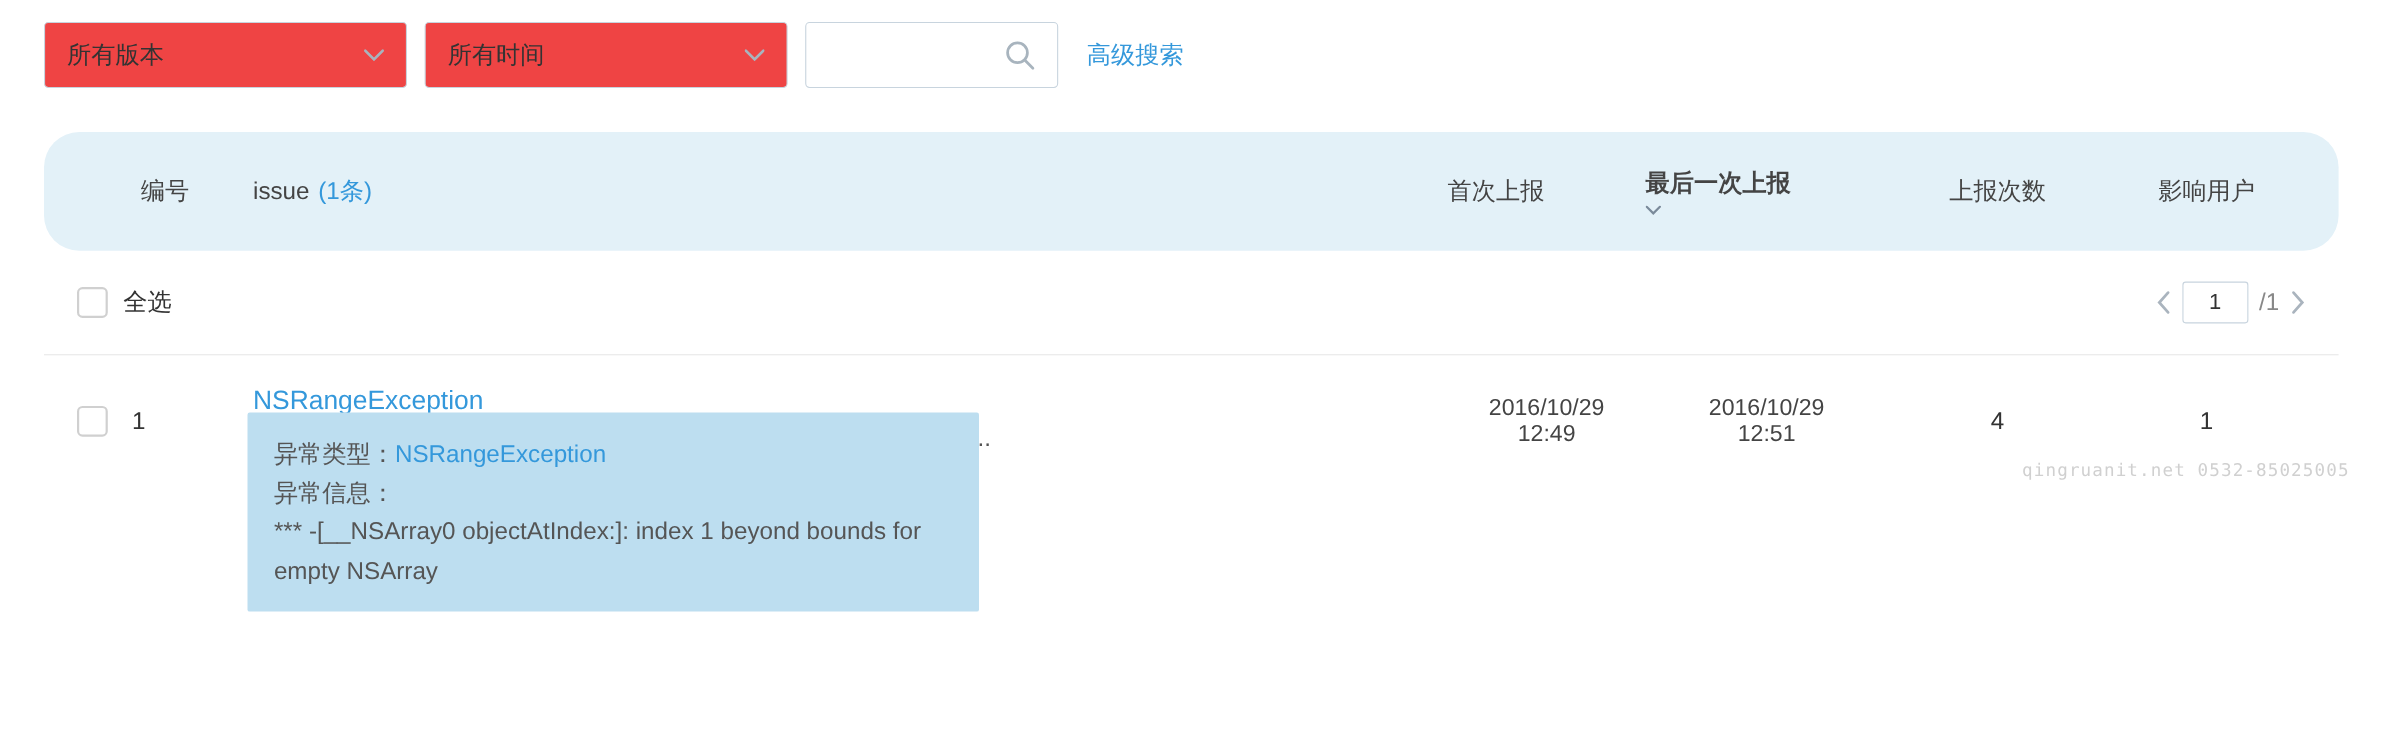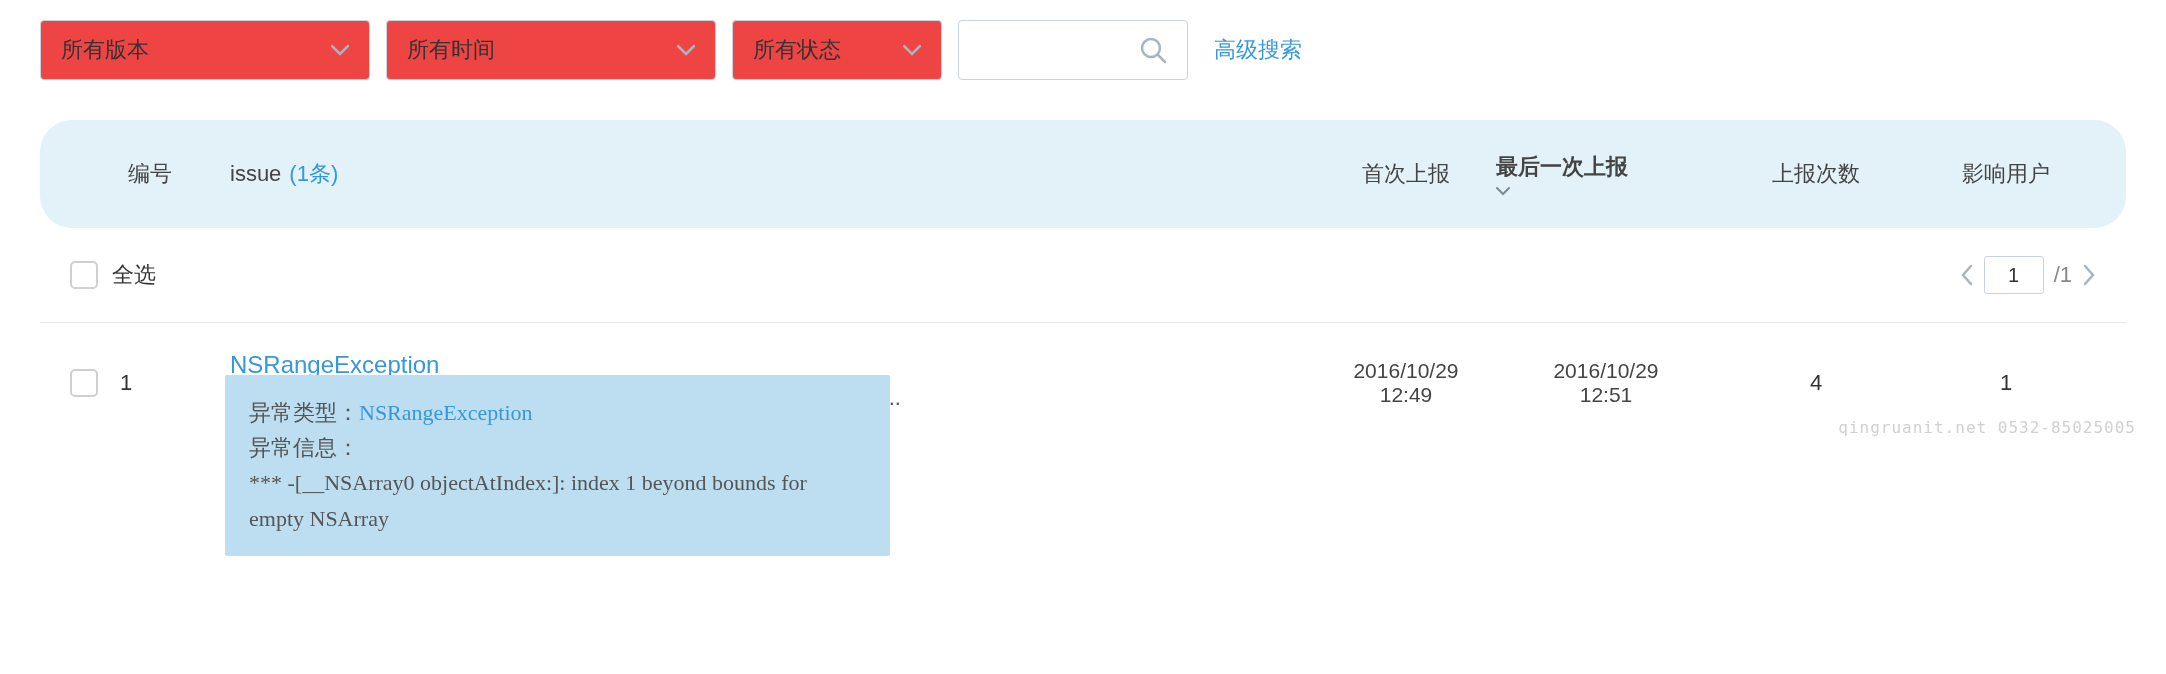--- a/index.html
+++ b/index.html
@@ -75,21 +75,20 @@
       flex: 1;
       display: flex;
       align-items: center;
       gap: 8px;
     }
     .issue-count {
       color: #3498db;
     }
     .col-first {
       width: 180px;
-      text-align: center;
     }
     .col-last {
       width: 220px;
       text-align: center;
       display: flex;
       flex-direction: column;
       align-items: flex-start;
       font-weight: bold;
     }
     .col-count {
@@ -202,21 +201,20 @@
       background: #bddef0;
       border-radius: 2px;
       padding: 20px 24px;
       font-size: 22px;
       color: #555;
       line-height: 1.6;
     }
     .tooltip-row {
       display: flex;
       flex-wrap: wrap;
-      font-family: Liberation Serif, serif;
     }
     .tooltip-label {
       color: #555;
     }
     .tooltip-value-link {
       color: #3498db;
     }
     .chevron-svg {
       width: 18px;
       height: 12px;
@@ -254,26 +252,20 @@
       <svg class="chevron-svg" viewBox="0 0 18 12">
           <path d="M1 2 L9 10 L17 2" stroke="#a8b4be" stroke-width="2.5" fill="none" stroke-linecap="round"></path>
         </svg>
     </div>
     <div class="filter-select">
       <span>所有时间</span>
       <svg class="chevron-svg" viewBox="0 0 18 12">
           <path d="M1 2 L9 10 L17 2" stroke="#a8b4be" stroke-width="2.5" fill="none" stroke-linecap="round"></path>
         </svg>
     </div>
-    <div class="filter-select status">
-      <span>所有状态</span>
-      <svg class="chevron-svg" viewBox="0 0 18 12">
-          <path d="M1 2 L9 10 L17 2" stroke="#a8b4be" stroke-width="2.5" fill="none" stroke-linecap="round"></path>
-        </svg>
-    </div>
     <div class="search-box">
       <svg class="search-svg" viewBox="0 0 28 28">
           <circle cx="12" cy="12" r="9" stroke="#a8b4be" stroke-width="2.5" fill="none"></circle>
           <line x1="19" y1="19" x2="26" y2="26" stroke="#a8b4be" stroke-width="2.5" stroke-linecap="round"></line>
         </svg>
     </div>
     <span class="advanced-search">高级搜索</span>
   </div>
 
   <div class="table-header">

